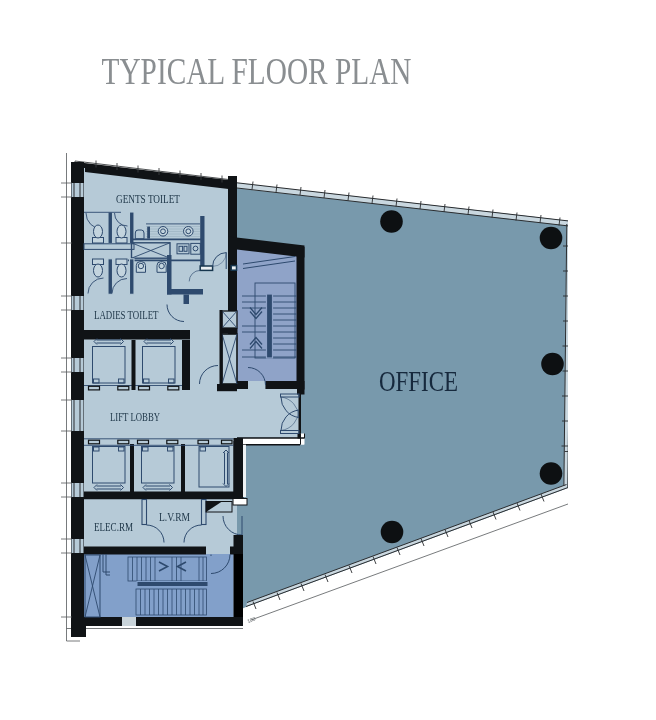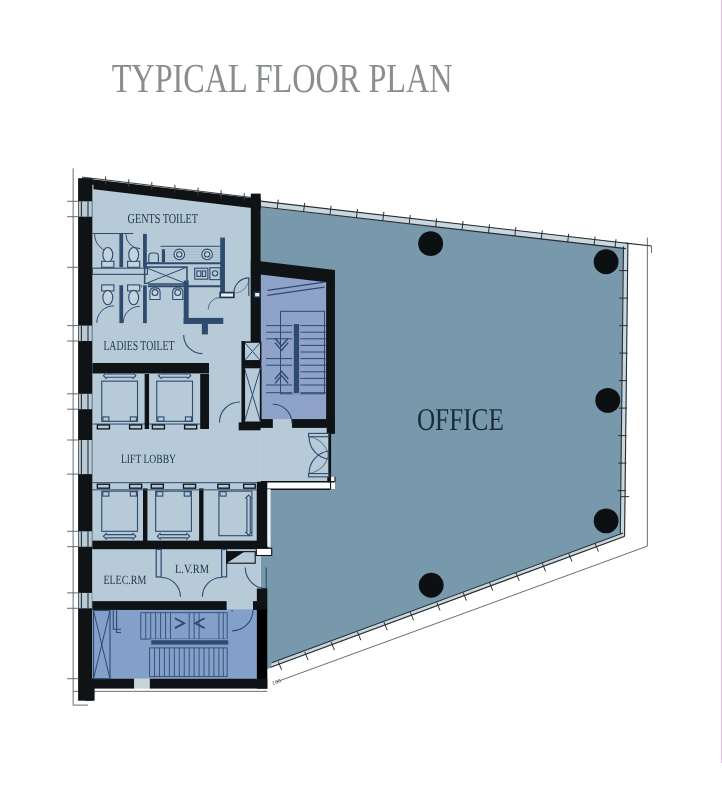--- a/index.html
+++ b/index.html
@@ -1,16 +1,16 @@
 <!DOCTYPE html>
 <html><head>
 <meta charset="utf-8">
 <style>
 html,body{margin:0;padding:0;background:#fff;}
-#page{position:relative;width:656px;height:720px;background:#a21caf;overflow:hidden;}
+#page{position:relative;width:568px;height:720px;background:#c2410c;overflow:hidden;}
 svg{display:block;}
 .lbl{font-family:"Liberation Serif",serif;fill:#1d3547;}
 </style>
 </head>
 <body>
 <div id="page">
 <svg width="656" height="720" viewBox="0 0 656 720" xmlns="http://www.w3.org/2000/svg">
 
 <rect x="0" y="0" width="656" height="720" fill="#ffffff"></rect>
 

